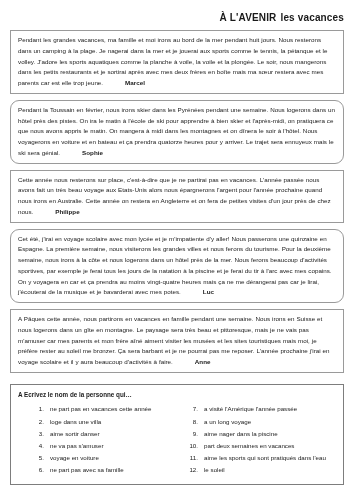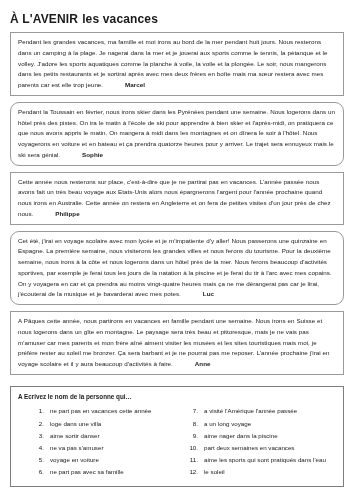--- a/index.html
+++ b/index.html
@@ -15,23 +15,23 @@
     overflow: hidden;
   }
   .page {
     width: 354px;
     height: 500px;
     box-sizing: border-box;
     padding: 0 10px;
     position: relative;
   }
   .doc-title {
-    text-align: left;
+    text-align: right;
     font-weight: bold;
-    font-size: 12px;
+    font-size: 10px;
     letter-spacing: 0.15px;
     padding-top: 13px;
     padding-bottom: 7px;
     line-height: 1;
   }
   .doc-title .title-gap {
     display: inline-block;
     width: 4px;
   }
   .passage {

